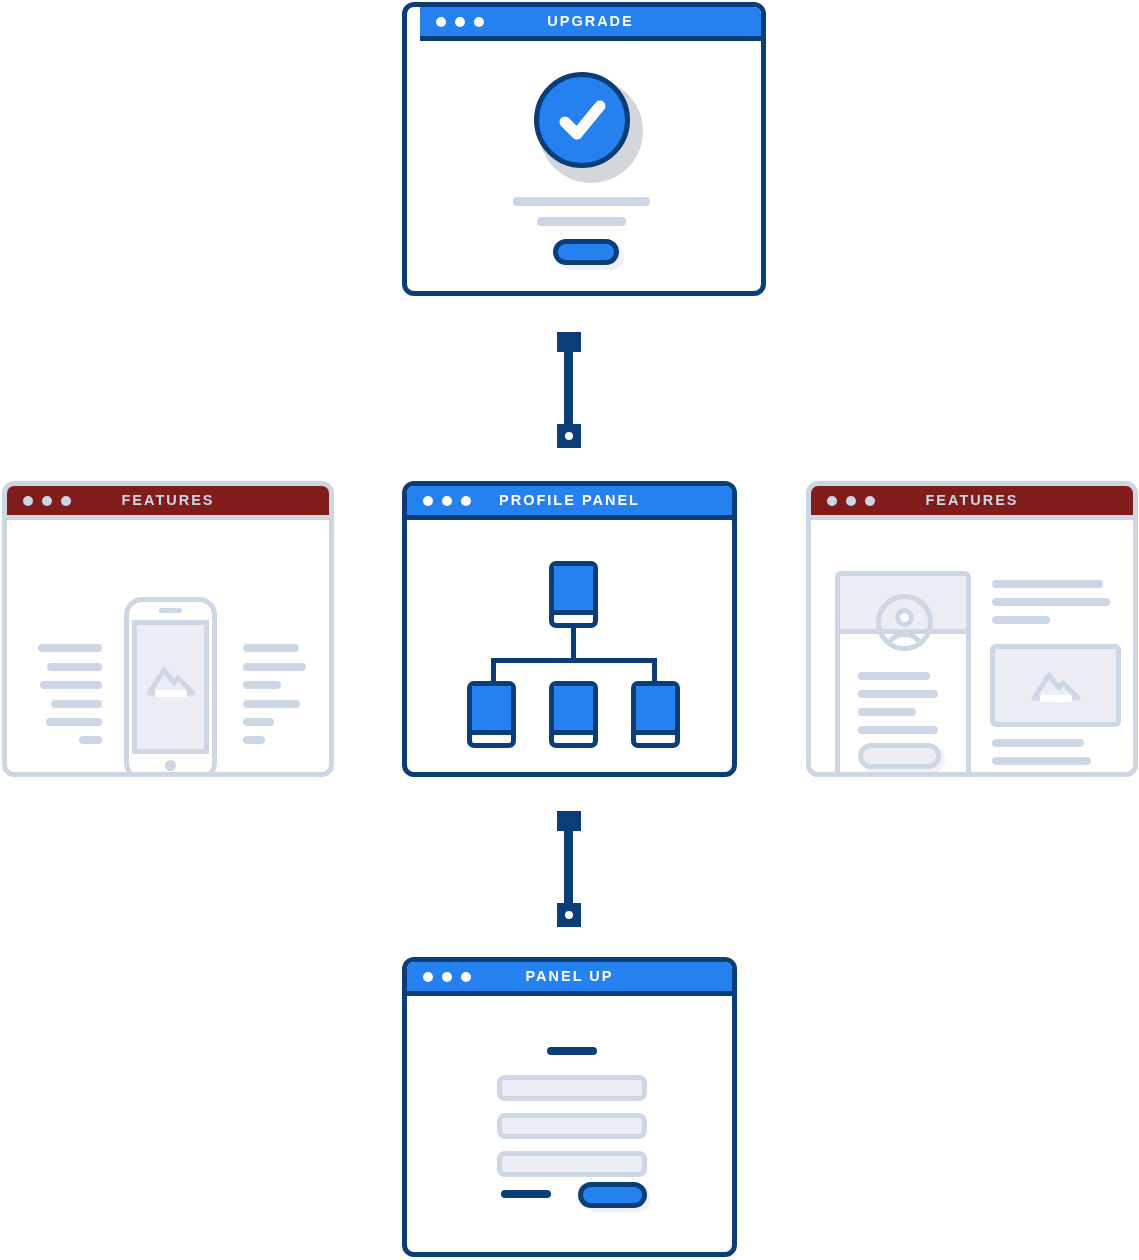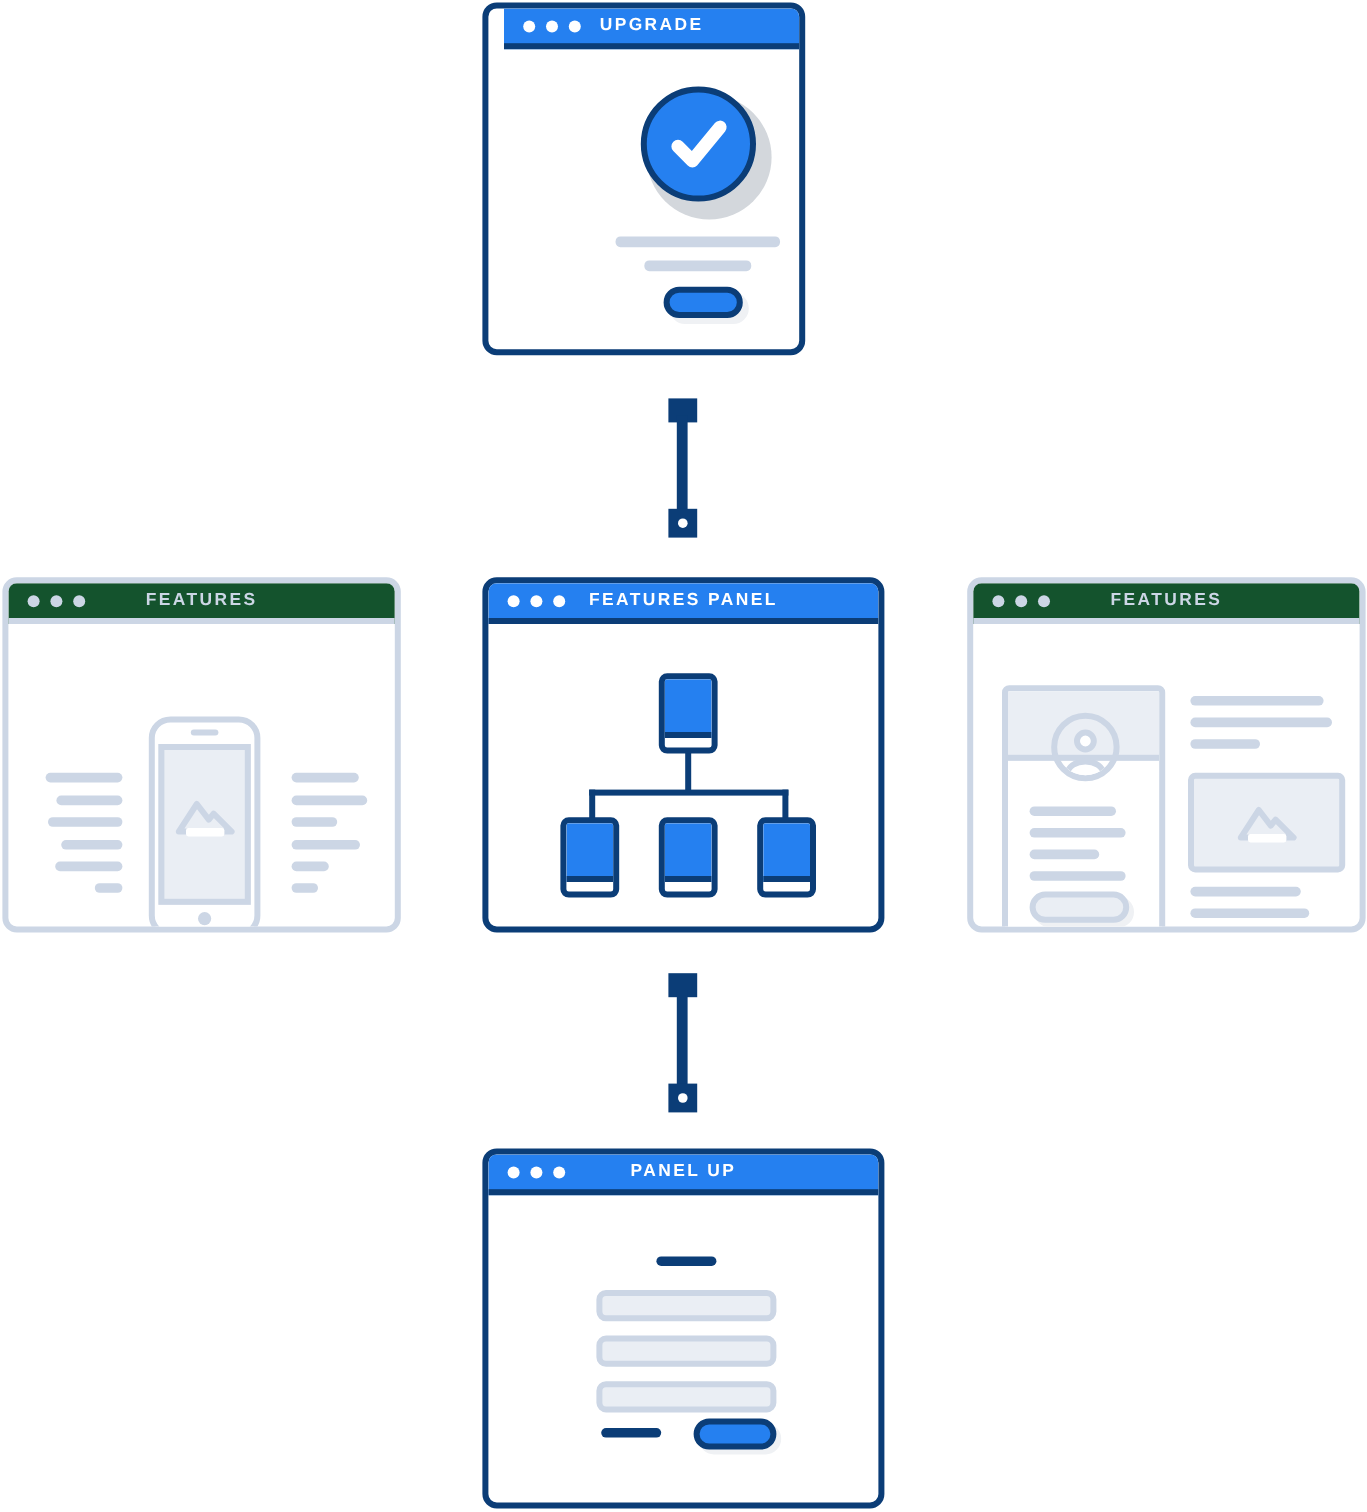--- a/index.html
+++ b/index.html
@@ -35,21 +35,21 @@
     height: 34px;
     display: flex;
     align-items: center;
     justify-content: center;
   }
   .window.active .titlebar {
     background: #2580f0;
     border-bottom: 5px solid #0b3d77;
   }
   .window.inactive .titlebar {
-    background: #14532d;
+    background: #7f1d1d;
     border-bottom: 5px solid #ccd6e5;
   }
   .dots {
     position: absolute;
     left: 16px;
     top: 50%;
     transform: translateY(-50%);
     display: flex;
     gap: 9px;
   }
@@ -68,21 +68,21 @@
   }
   .window.active .title-text { color: #ffffff; }
   .window.inactive .title-text { color: #ccd6e5; }
   .body-area {
     position: relative;
     width: 100%;
     height: calc(100% - 34px);
   }
 
   
-  #win-upgrade  { left: 402px; top: 2px;   width: 269px; height: 294px; padding-left: 13px; }
+  #win-upgrade  { left: 402px; top: 2px;   width: 364px; height: 294px; padding-left: 13px; }
   #win-features { left: 2px;   top: 481px; width: 332px; height: 296px; }
   #win-control  { left: 402px; top: 481px; width: 335px; height: 296px; }
   #win-profile  { left: 806px; top: 481px; width: 332px; height: 296px; }
   #win-signup   { left: 402px; top: 957px; width: 335px; height: 300px; }
 
   
   .check-shadow {
     position: absolute;
     left: 521px; top: 76px;
     width: 104px; height: 104px;
@@ -336,21 +336,21 @@
   </div>
 </div>
 
 <div class="window active" id="win-control">
   <div class="titlebar">
     <div class="dots">
       <span class="dot"></span>
       <span class="dot"></span>
       <span class="dot"></span>
     </div>
-    <span class="title-text">FEATURES PANEL</span>
+    <span class="title-text">PROFILE PANEL</span>
   </div>
   <div class="body-area">
 
     <div class="edge" style="left:164px; top:104px; width:5px; height:38px;"></div>
     <div class="edge" style="left:84px; top:138px; width:166px; height:5px;"></div>
     <div class="edge" style="left:84px; top:138px; width:5px; height:28px;"></div>
     <div class="edge" style="left:245px; top:138px; width:5px; height:28px;"></div>
 
     <div class="node" style="left:142px; top:41px; width:49px; height:67px;">
       <div class="node-fill" style="height:44px;"></div>

